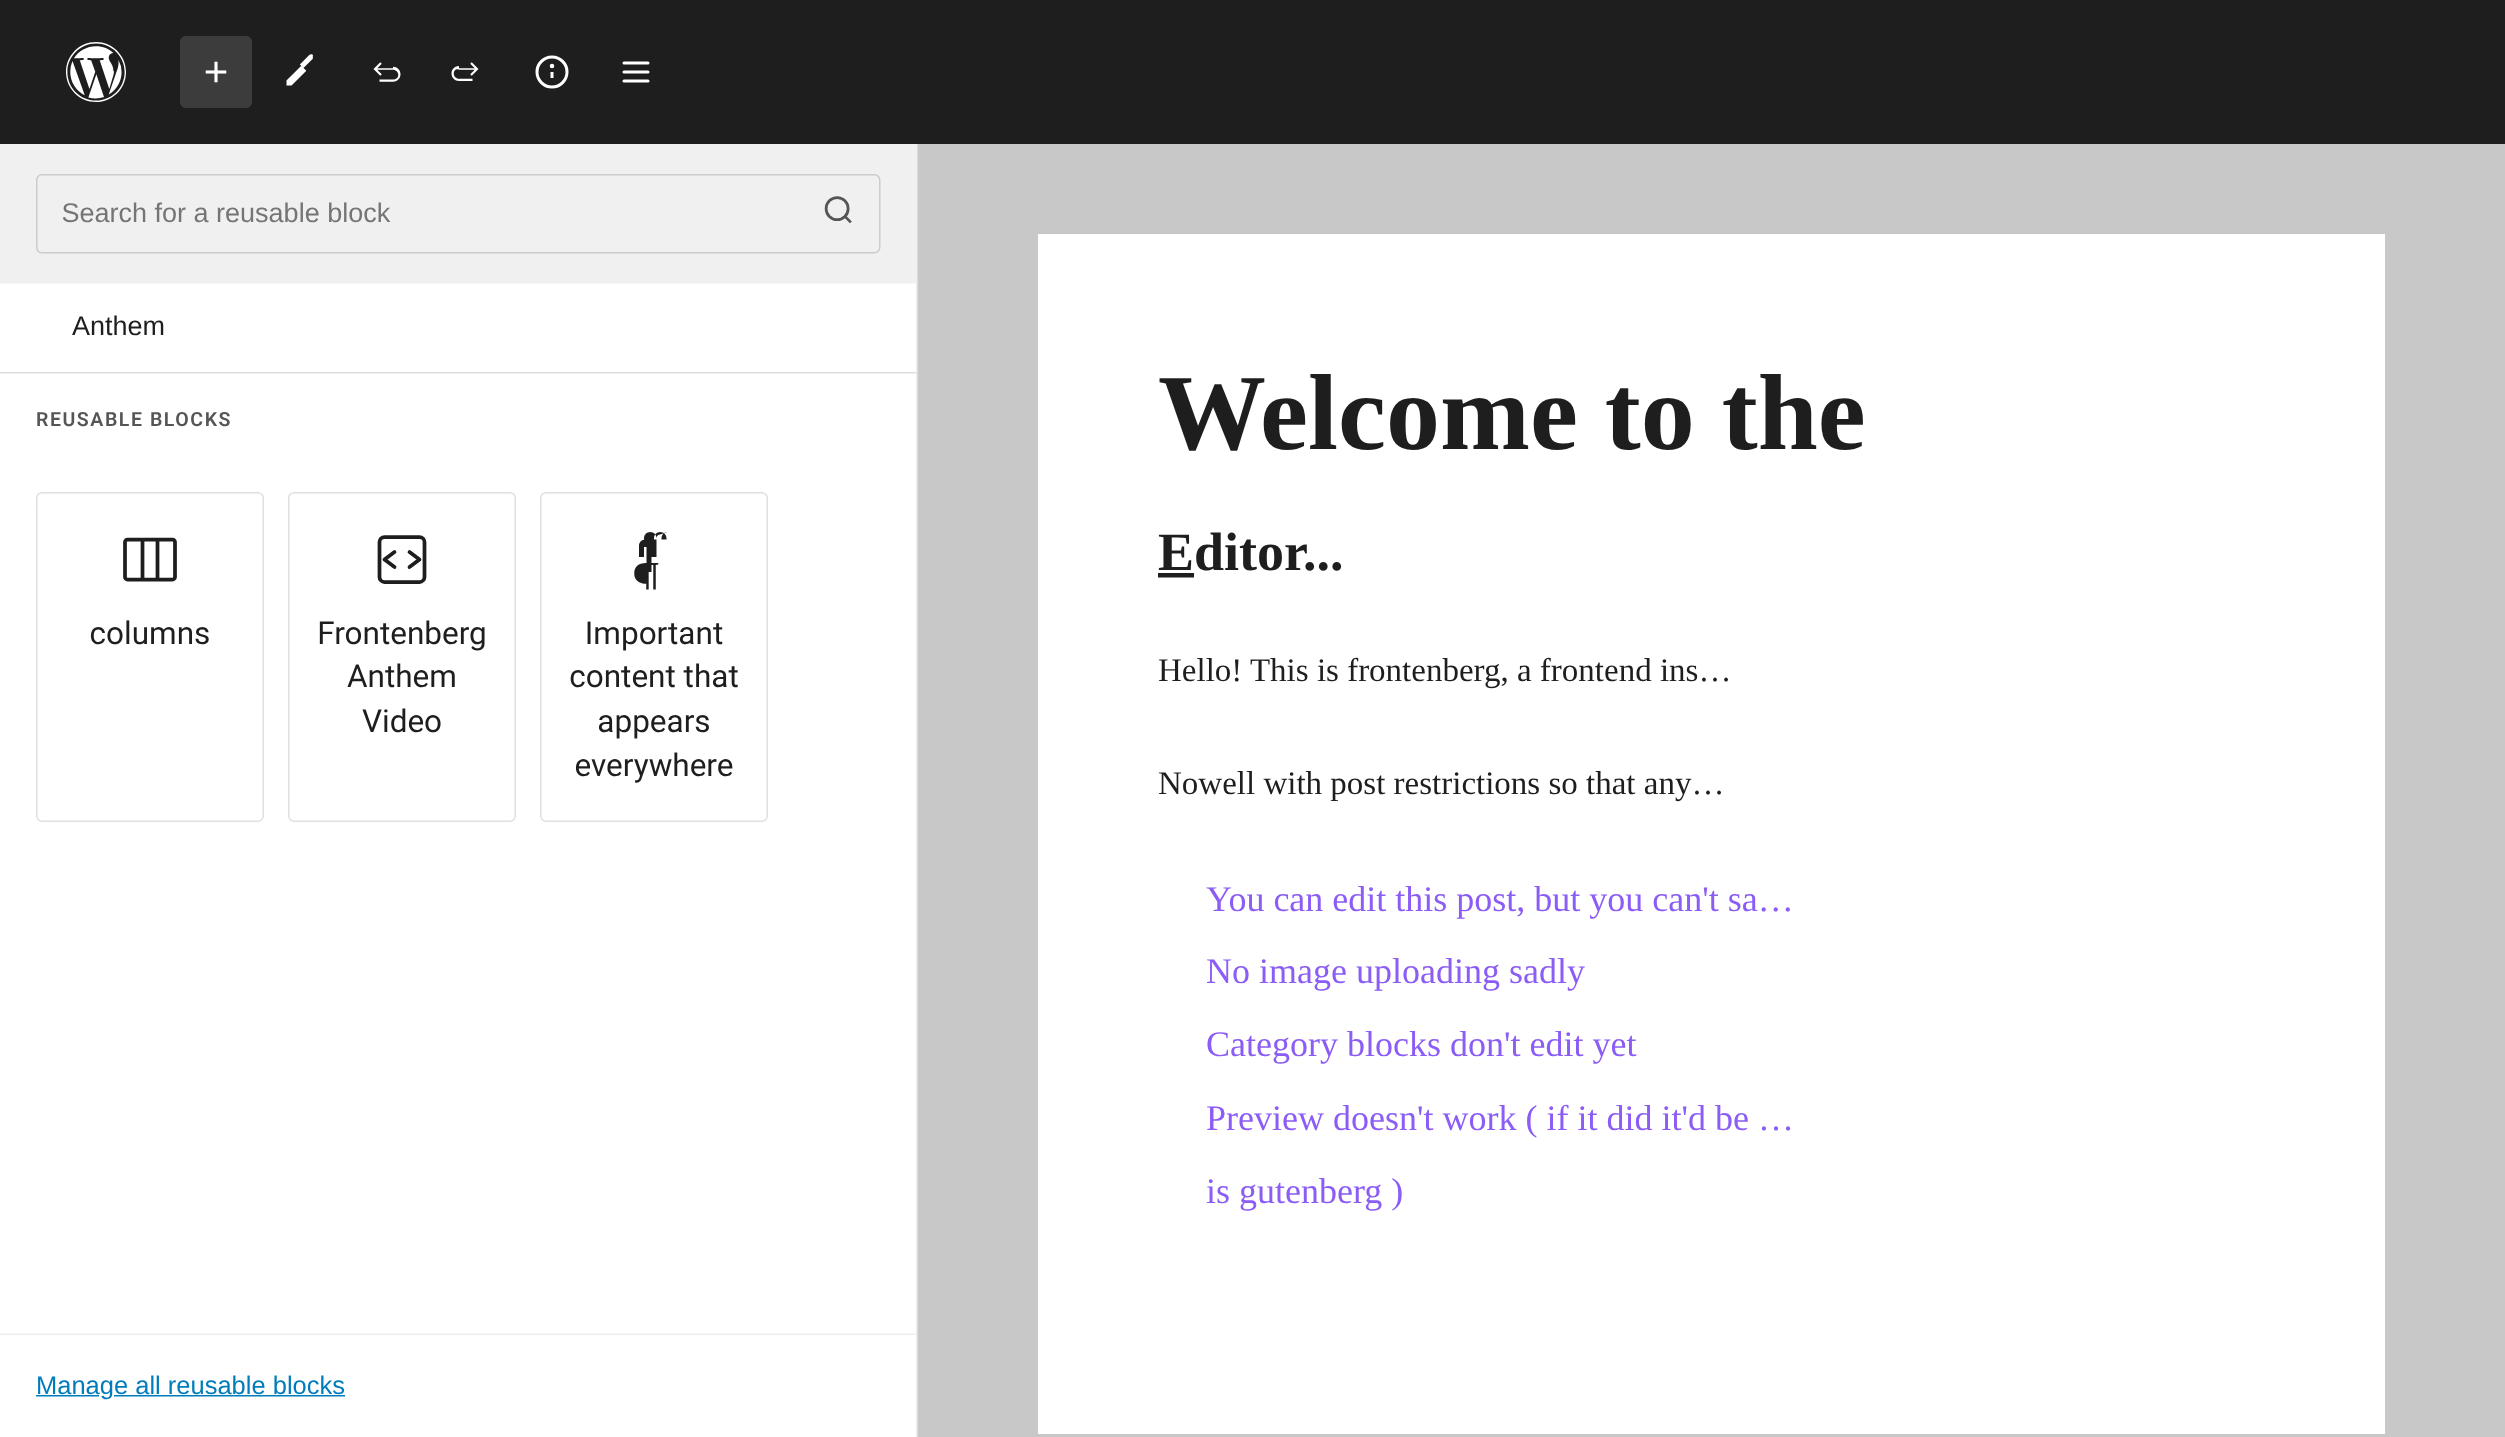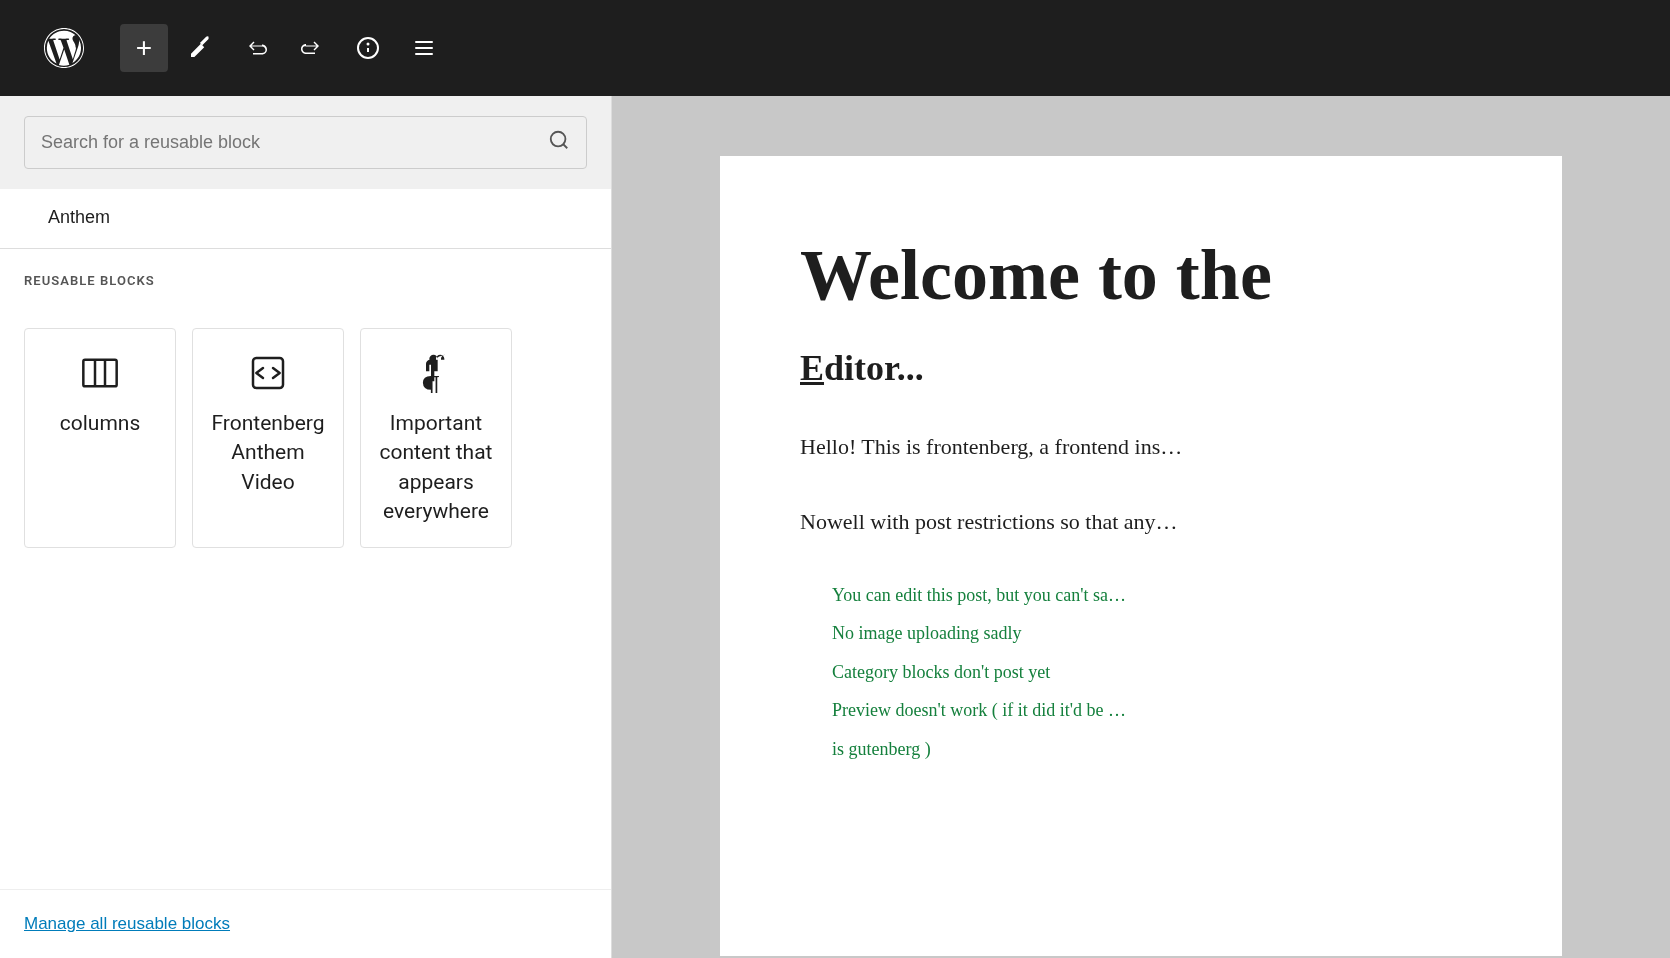--- a/index.html
+++ b/index.html
@@ -192,21 +192,21 @@
       text-decoration: underline;
       cursor: pointer;
       background: none;
       border: none;
     }
 
     
     .editor-area {
       flex: 1;
       background: #c8c8c8;
-      padding: 60px 108px;
+      padding: 60px 80px;
       overflow-y: auto;
     }
     .editor-content {
       background: white;
       padding: 80px;
       min-height: 800px;
     }
     .editor-title {
       font-family: Georgia, "Times New Roman", serif;
       font-size: 72px;
@@ -228,22 +228,22 @@
       font-family: Georgia, "Times New Roman", serif;
       font-size: 22px;
       color: #1e1e1e;
       line-height: 1.6;
       margin-bottom: 40px;
       white-space: nowrap;
       overflow: hidden;
     }
     .editor-list {
       font-family: Georgia, "Times New Roman", serif;
-      font-size: 18px;
-      color: #15803d;
+      font-size: 24px;
+      color: #8b5cf6;
       line-height: 1.7;
       padding-left: 32px;
     }
     .editor-list li {
       margin-bottom: 8px;
       white-space: nowrap;
       overflow: hidden;
     }
 
     
@@ -370,20 +370,20 @@
     <div class="editor-content">
       <div class="editor-title">Welcome to the</div>
       <div class="editor-subtitle">
         <span style="text-decoration: underline;">E</span>ditor...
       </div>
       <p class="editor-body">Hello! This is frontenberg, a frontend ins…</p>
       <p class="editor-body">Nowell with post restrictions so that any…</p>
       <ul class="editor-list">
         <li>You can edit this post, but you can't sa…</li>
         <li>No image uploading sadly</li>
-        <li>Category blocks don't post yet</li>
+        <li>Category blocks don't edit yet</li>
         <li>Preview doesn't work ( if it did it'd be …</li>
         <li style="list-style:none; padding-left:0;">is gutenberg )</li>
       </ul>
     </div>
   </div>
 
 </div>
 
 </body></html>

